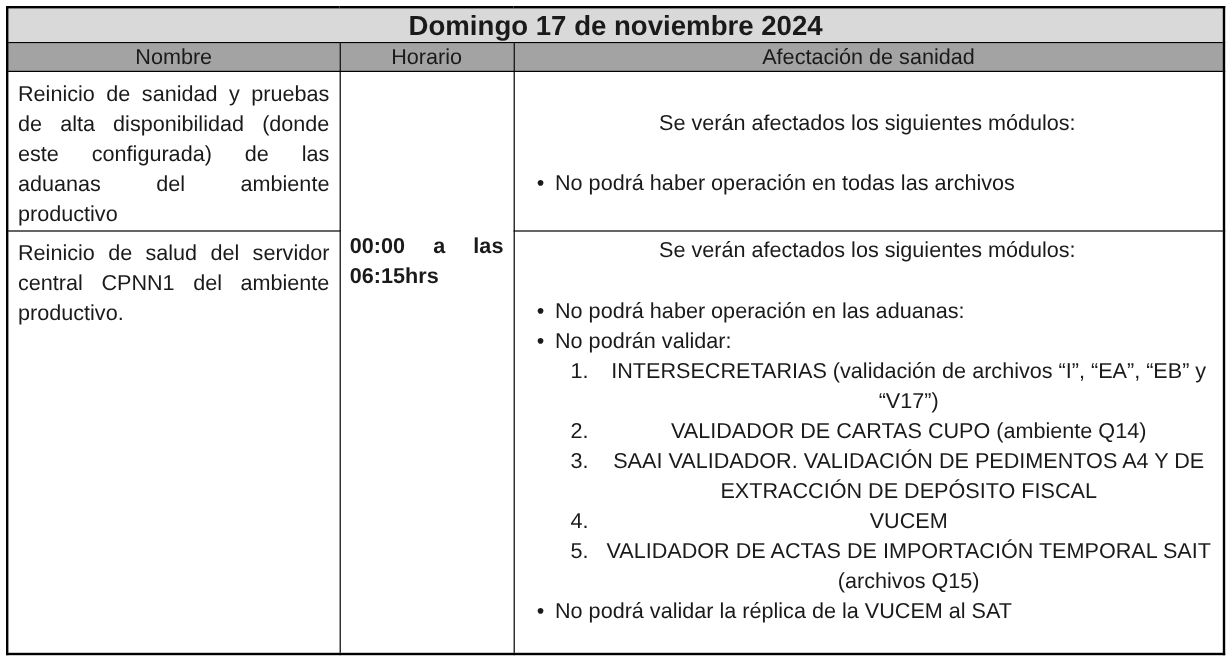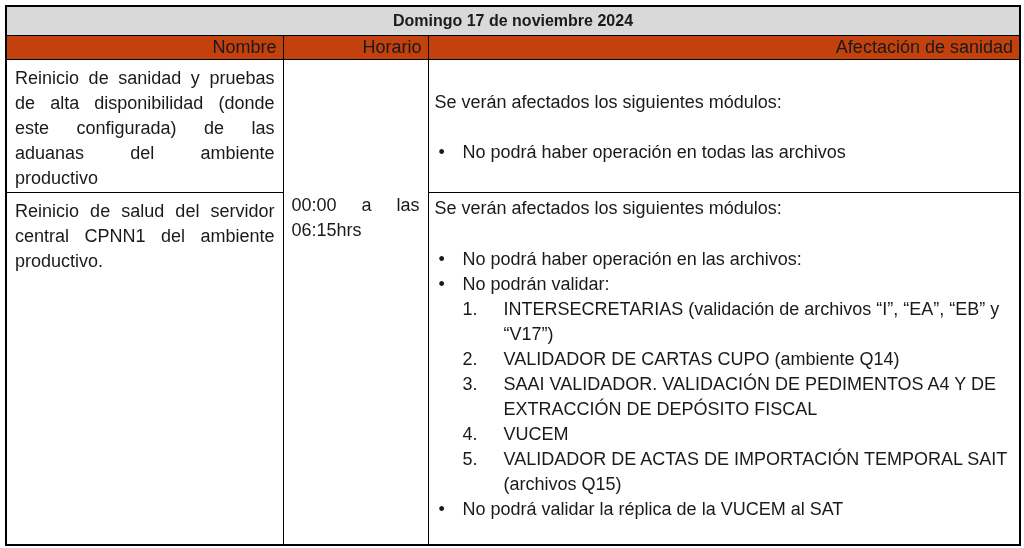--- a/index.html
+++ b/index.html
@@ -27,46 +27,46 @@
   th, td {
     border: 1px solid #000;
     vertical-align: top;
     font-size: 18px;
     line-height: 25px;
   }
   th.title-cell {
     background: #d9d9d9;
     text-align: center;
     font-weight: bold;
-    font-size: 16px;
+    font-size: 23px;
     height: 26px;
     padding: 1px 16px;
     line-height: 26px;
   }
   tr.colheads th {
-    background: #c2410c;
-    text-align: right;
+    background: #a3a3a3;
+    text-align: center;
     font-weight: normal;
     height: 21px;
     line-height: 21px;
     padding: 1px 6px;
   }
   tr.row1 { height: 133px; margin-left: 41px; }
   tr.row2 { height: 352px; }
   td.nombre {
     padding: 6px 8px 0 8px;
     text-align: justify;
   }
   td.nombre.second { }
   td.horario {
-    font-weight: normal;
+    font-weight: bold;
     padding: 133px 8px 0 8px;
     text-align: justify;
   }
-  td.affect { padding: 0 8px 0 6px; }
+  td.affect { padding: 0 8px 0 6px; text-align: center; }
   td.affect .intro { margin: 0; }
   td.affect1 .intro { margin-top: 30px; }
   td.affect1 .bullet-item { margin-top: 25px; }
   td.affect2 .intro { margin-top: 3px; }
   td.affect2 .bullets-group { margin-top: 26px; }
   .bullet-item {
     display: flex;
     padding-left: 4px;
   }
   .bullet-marker {
@@ -117,21 +117,21 @@
           </div>
         </td>
       </tr>
       <tr class="row2">
         <td class="nombre second">Reinicio de salud del servidor central CPNN1 del ambiente productivo.</td>
         <td class="affect affect2">
           <p class="intro">Se verán afectados los siguientes módulos:</p>
           <div class="bullets-group">
             <div class="bullet-item">
               <span class="bullet-marker">•</span>
-              <span>No podrá haber operación en las archivos:</span>
+              <span>No podrá haber operación en las aduanas:</span>
             </div>
             <div class="bullet-item">
               <span class="bullet-marker">•</span>
               <span>No podrán validar:</span>
             </div>
             <div class="num-item">
               <span class="num-label">1.</span>
               <span class="num-text">INTERSECRETARIAS (validación de archivos “I”, “EA”, “EB” y “V17”)</span>
             </div>
             <div class="num-item">

